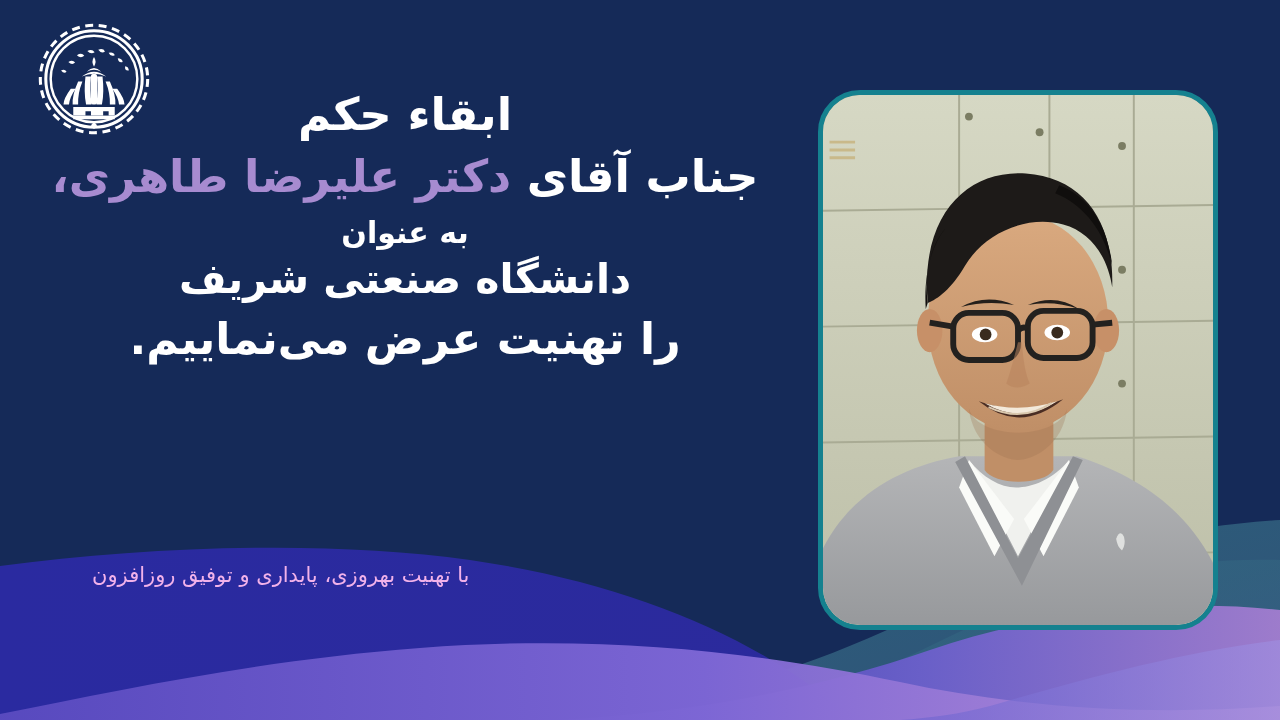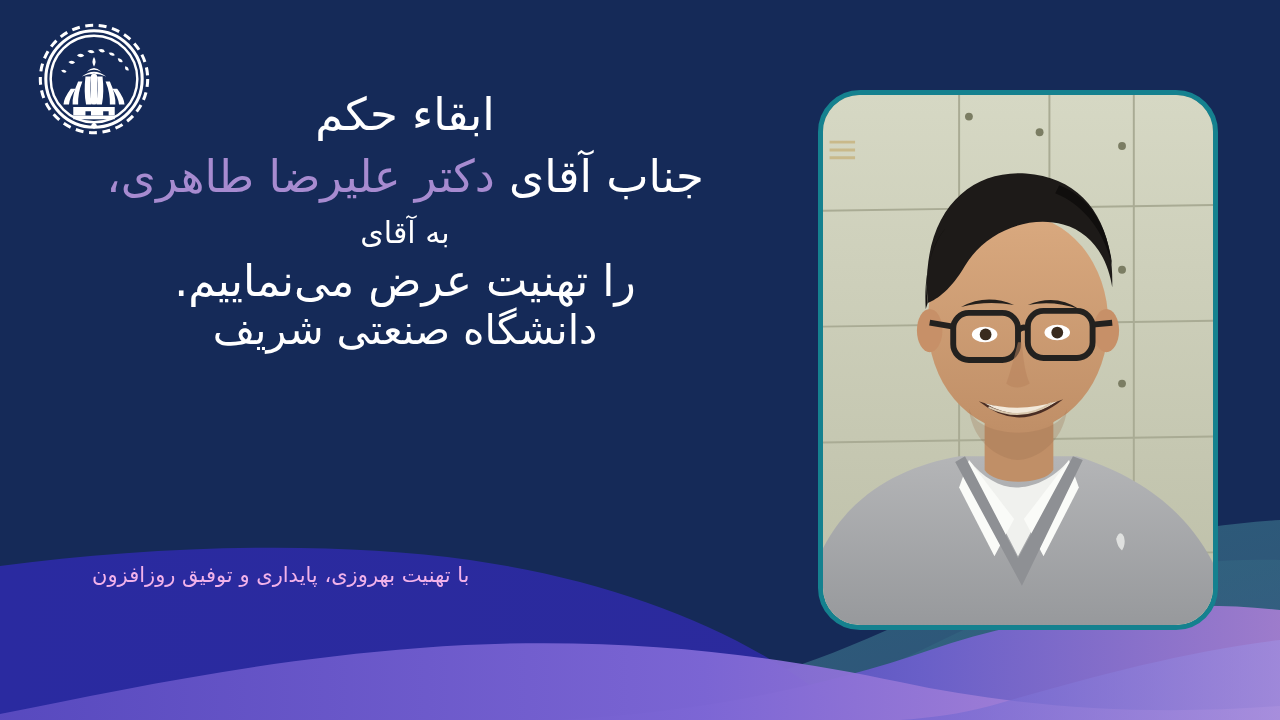--- a/index.html
+++ b/index.html
@@ -44,21 +44,21 @@
     left: 30px;
     top: 88px;
     z-index: 5;
     text-align: center;
     direction: rtl;
   }
   .line {
     color: #ffffff;
     line-height: 1.18;
     white-space: nowrap;
-    font-weight: 400;
+    font-weight: 700;
   }
   .line-title   { font-size: 45px; margin-bottom: 9px; }
   .line-name    { font-size: 45px; margin-bottom: 12px; }
   .line-small   { font-size: 30px; margin-bottom: 4px; }
   .line-role    { font-size: 41px; margin-bottom: 2px; }
   .line-role2   { font-size: 41px; margin-bottom: 10px; }
   .line-closing { font-size: 44px; }
   .accent-name  { color: #a78bd0; }
 
   
@@ -185,26 +185,26 @@
       <path d="M100,170 l5,6 l-5,6 l-5,-6 Z" fill="#ffffff"></path>
     </svg>
   </div>
 
   <div class="text-block">
 
     <div class="line line-title">ابقاء حکم</div>
 
     <div class="line line-name"><span>جناب آقای </span><span class="accent-name">دکتر علیرضا طاهری،</span></div>
 
-    <div class="line line-small">به آقای</div>
-
+    <div class="line line-small">به عنوان</div>
+
+
+    <div class="line line-role2">دانشگاه صنعتی شریف</div>
 
     <div class="line line-closing">را تهنیت عرض می‌نماییم.</div>
-
-    <div class="line line-role2">دانشگاه صنعتی شریف</div>
   </div>
 
   <div class="signature">با تهنیت بهروزی، پایداری و توفیق روزافزون</div>
 
   <div class="photo-frame">
     <div class="photo-inner">
       <svg viewBox="0 0 400 540" width="100%" height="100%" preserveAspectRatio="xMidYMid slice">
         <defs>
           <linearGradient id="wallG" x1="0" y1="0" x2="0" y2="1">
             <stop offset="0%" stop-color="#d6d8c4"></stop>

